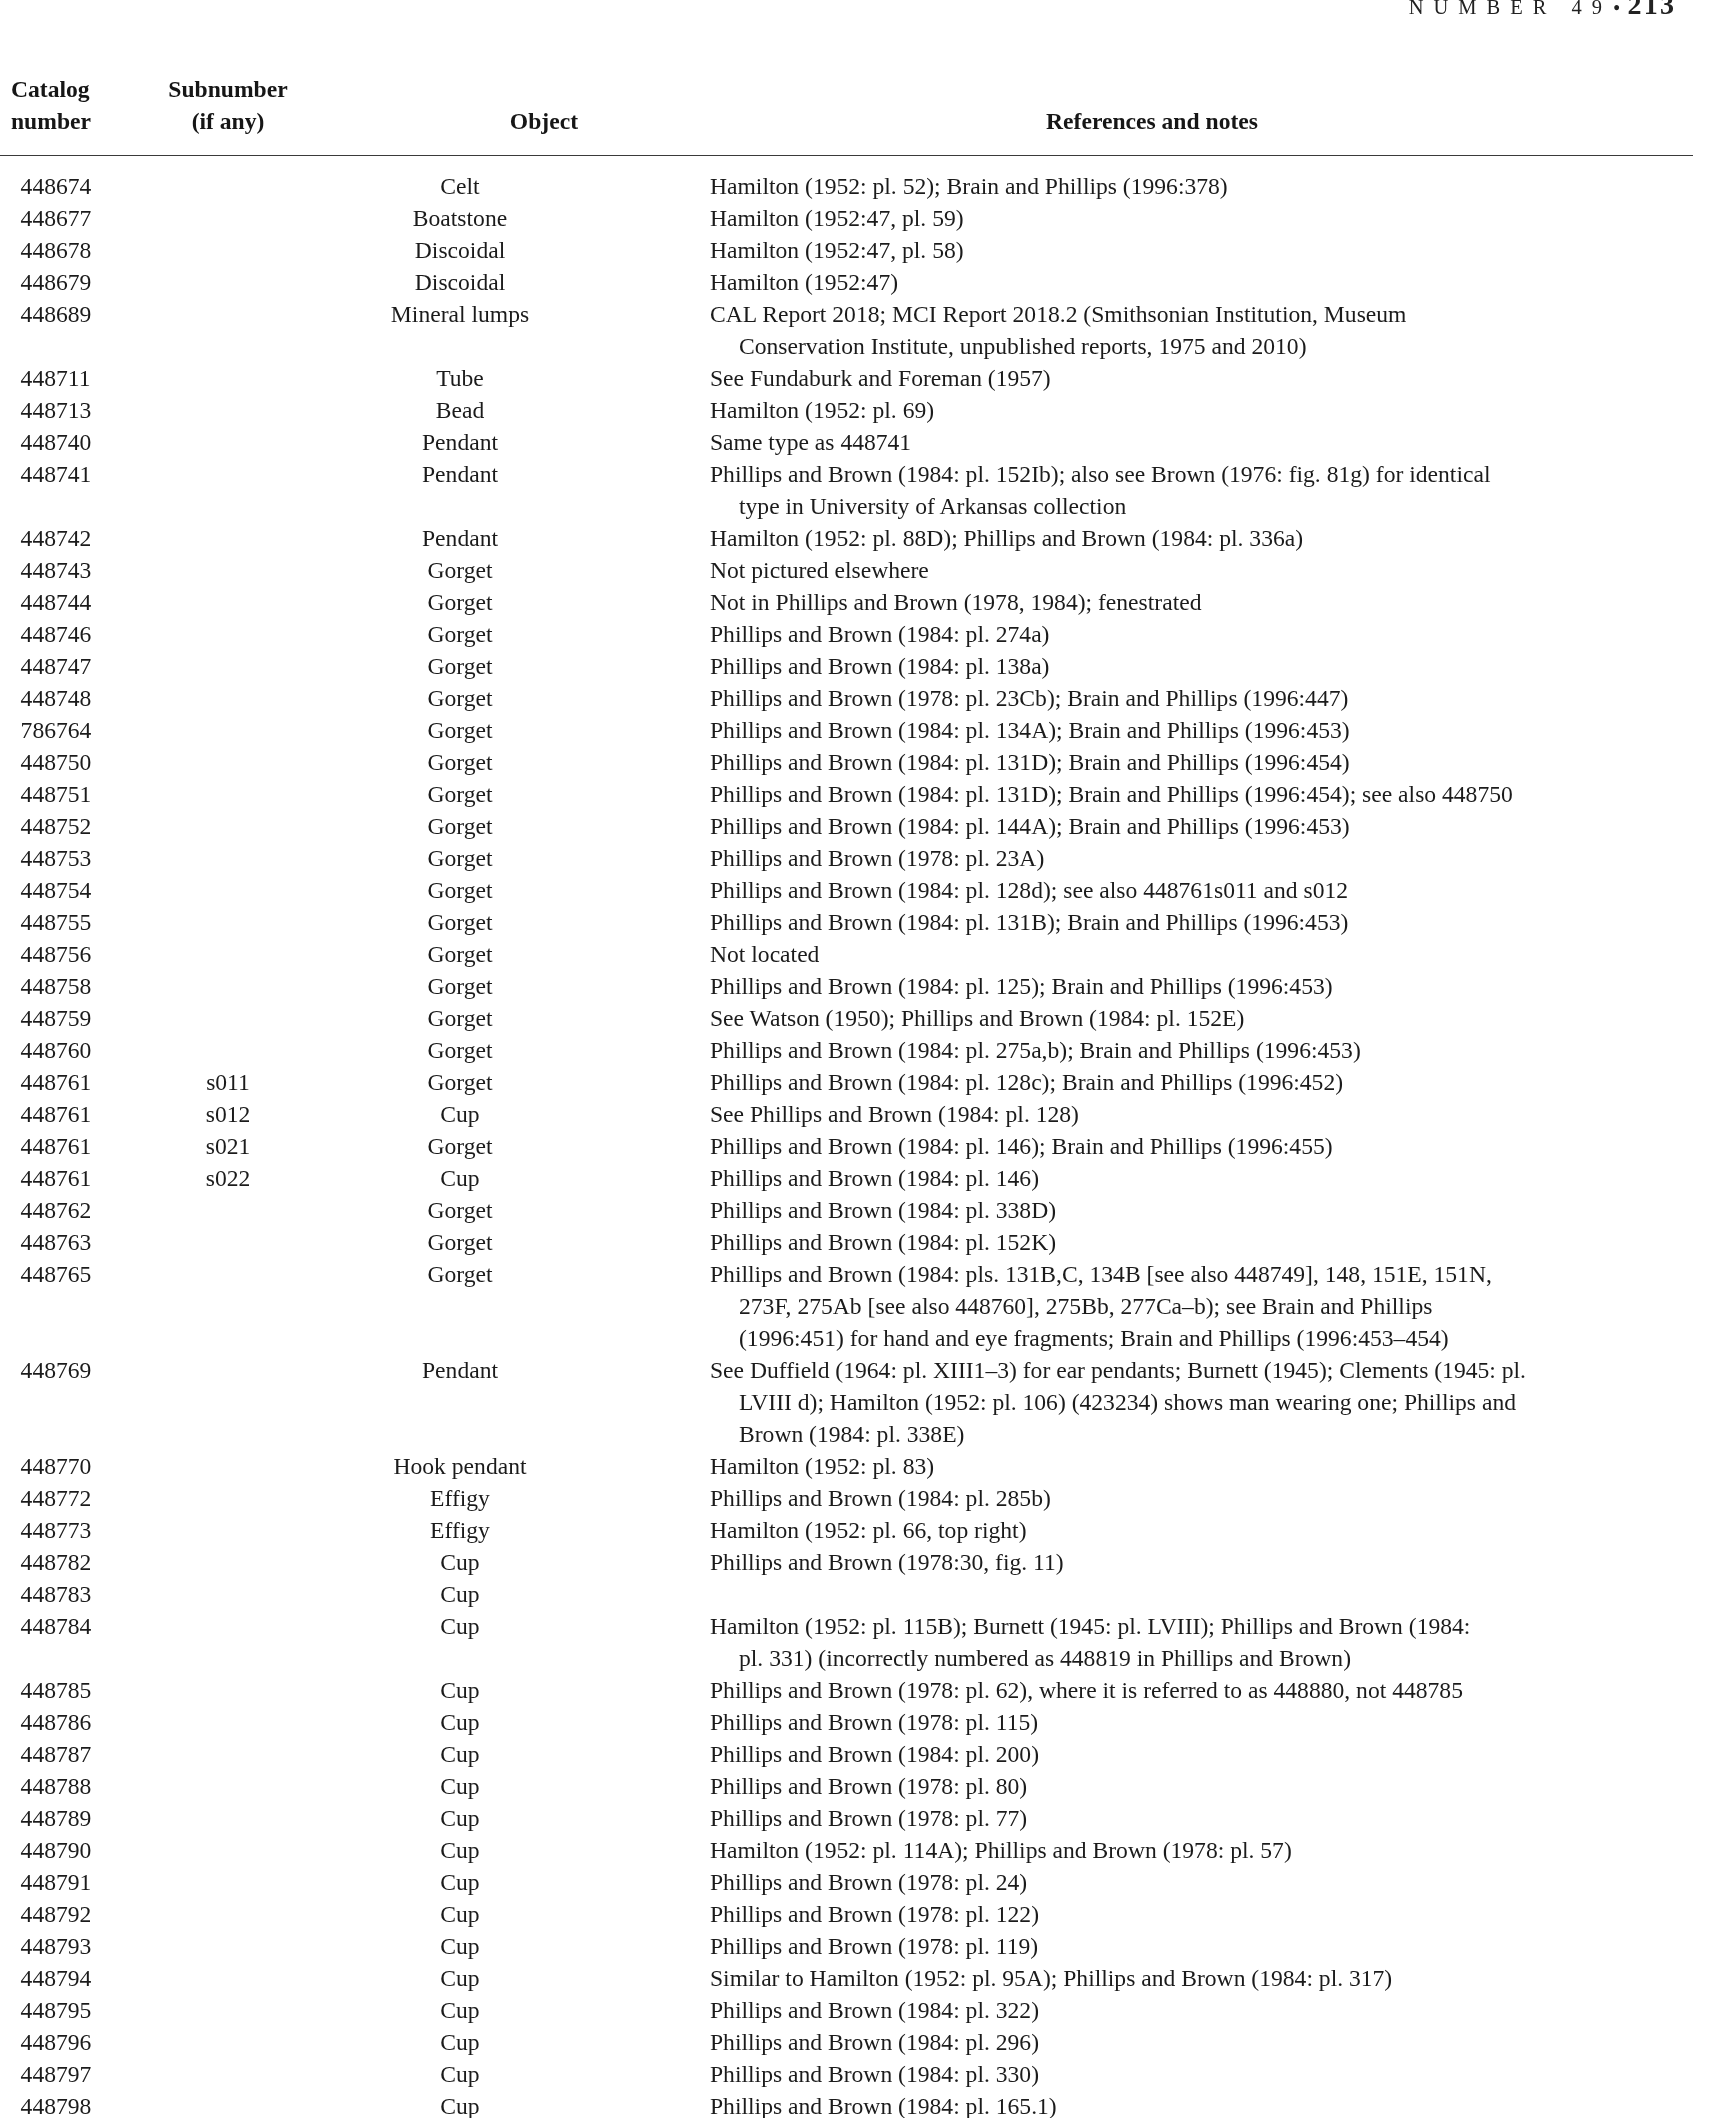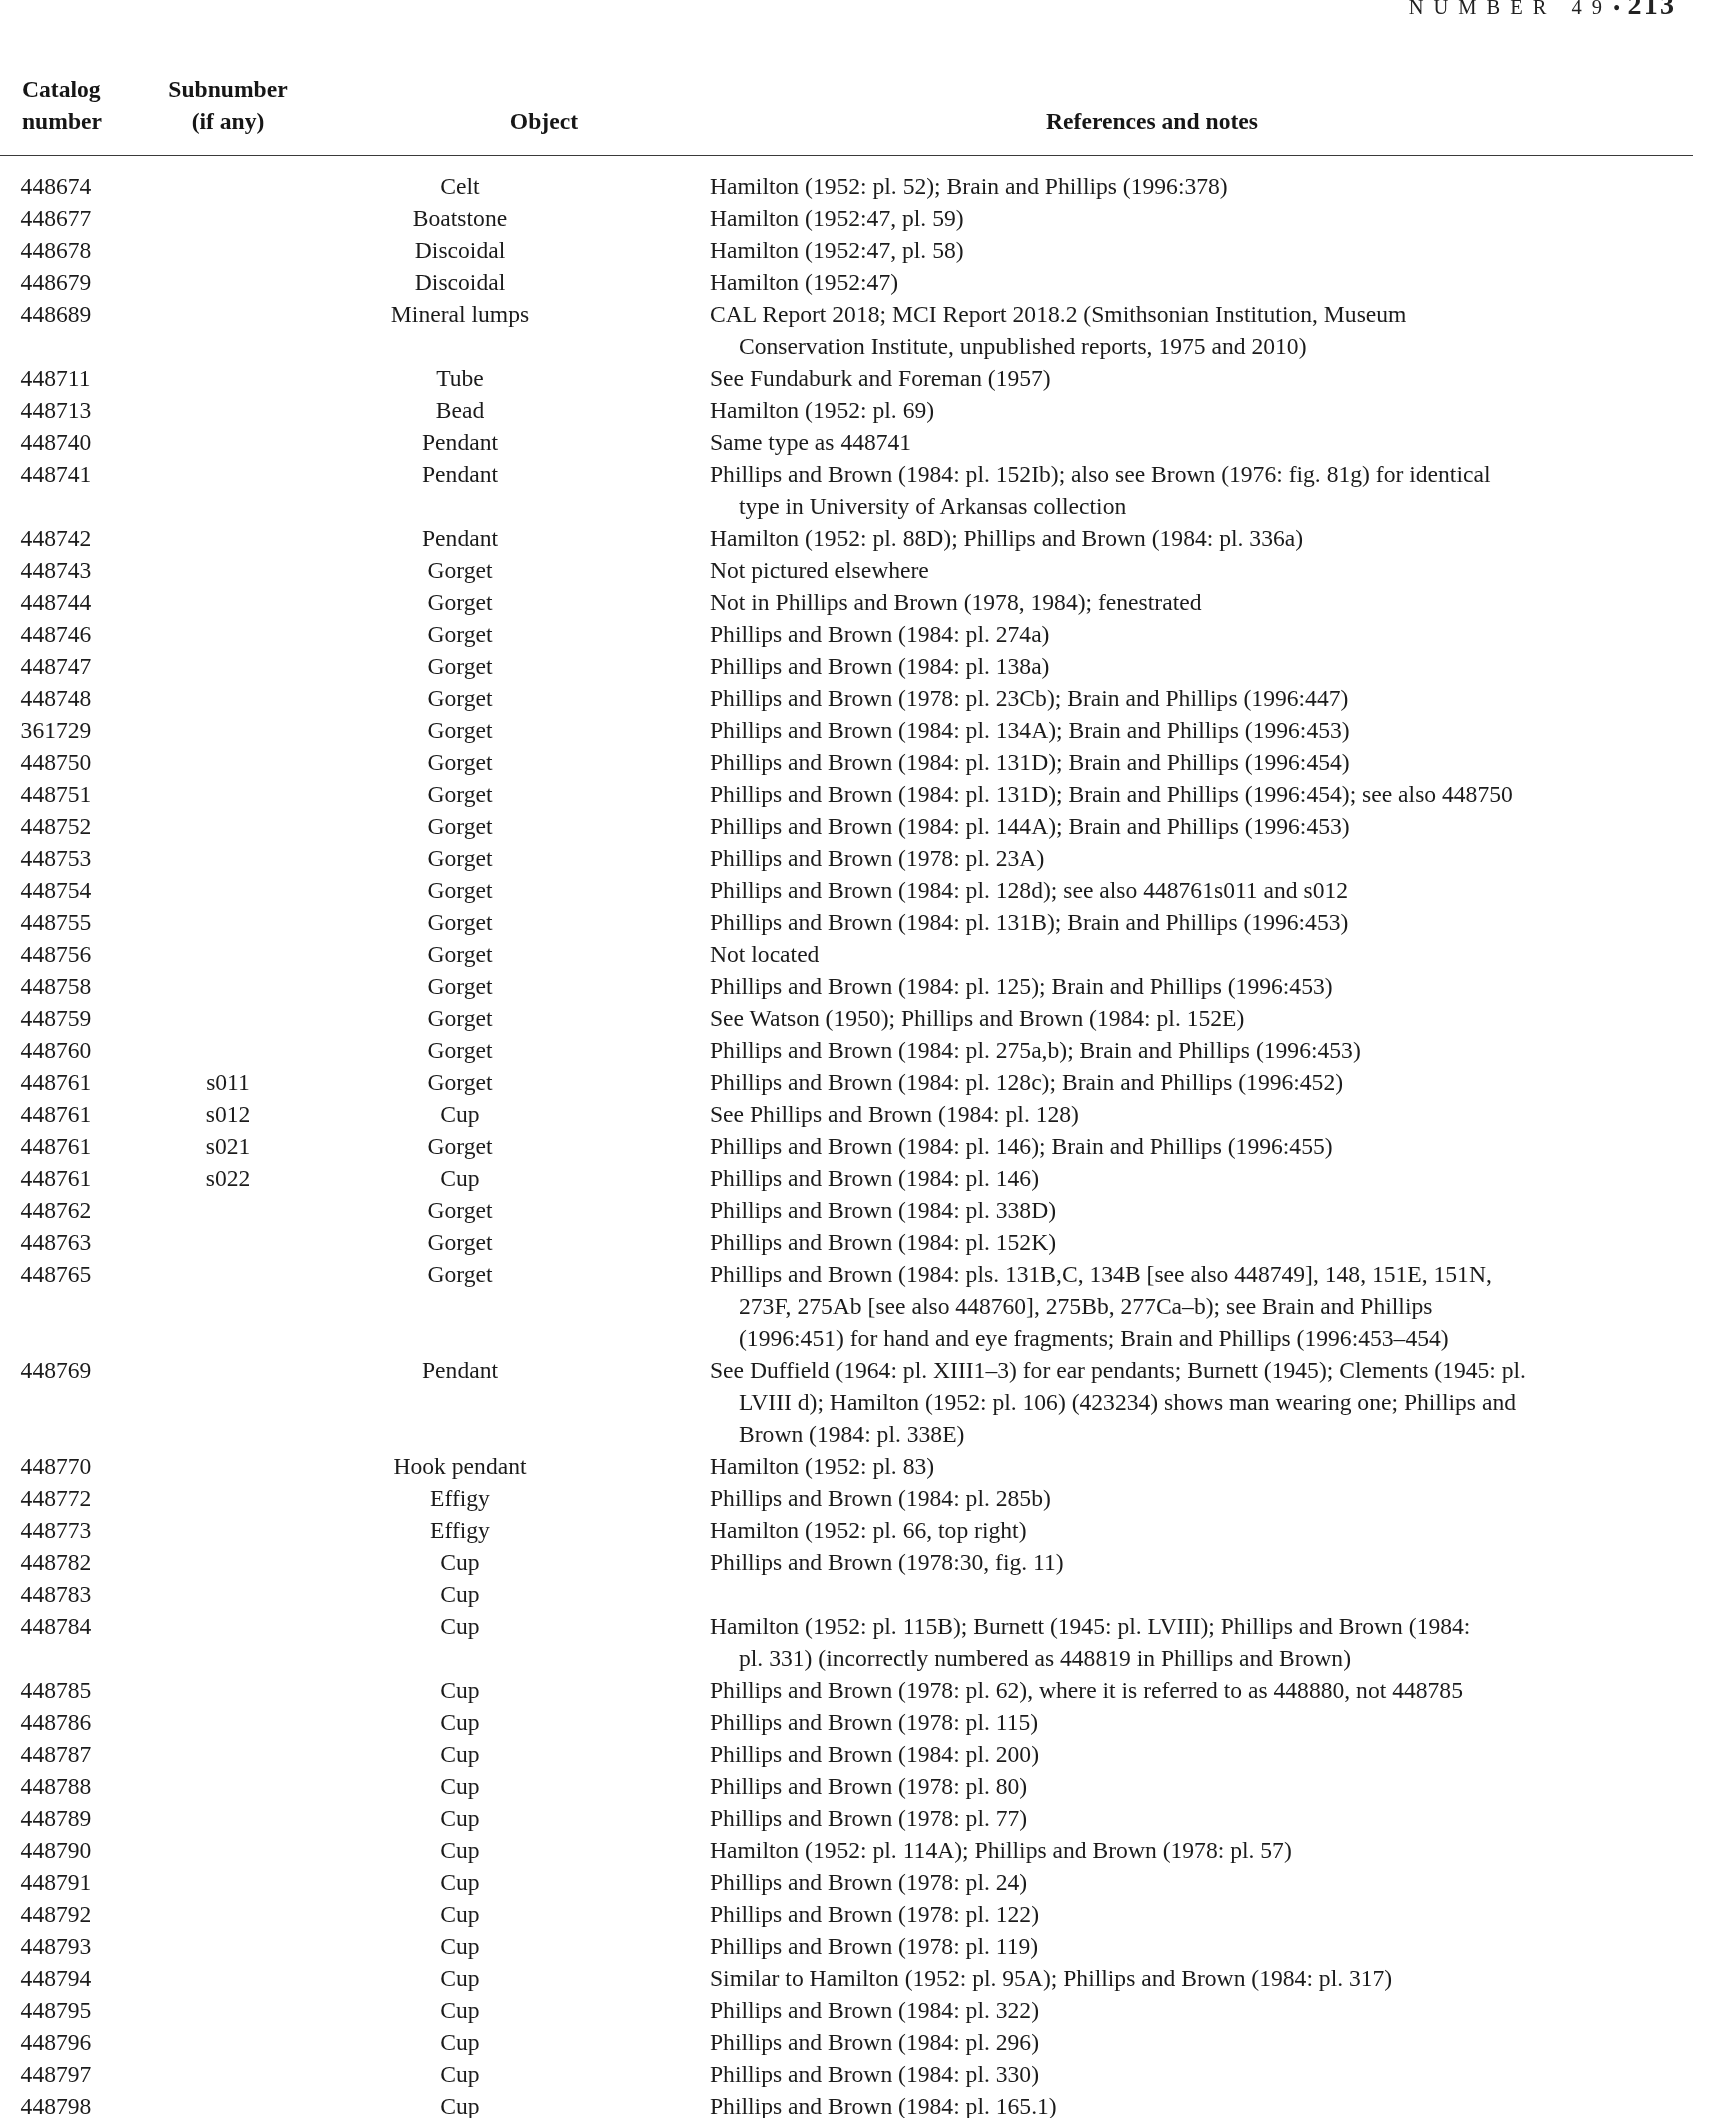--- a/index.html
+++ b/index.html
@@ -43,21 +43,21 @@
   
   .thead {
     display: grid;
     grid-template-columns: 114px 228px 236px 1fr;
     align-items: end;
     margin-top: 73px;
     line-height: 32px;
     font-weight: bold;
     color: #161616;
   }
-  .thead .h-cat { padding-left: 22px; text-align: left; }
+  .thead .h-cat { padding-left: 11px; text-align: left; }
   .thead .h-sub { text-align: center; }
   .thead .h-obj { text-align: right; }
   .thead .h-ref { text-align: center; padding-left: 33px; }
   .rule {
     border: 0;
     border-top: 1.5px solid #3a3a3a;
     width: 1730px;
     margin: 18px 0 0 0;
   }
   
@@ -230,21 +230,21 @@
   <div class="row">
     <div class="cat">448748</div>
     <div class="sub"></div>
     <div class="obj">Gorget</div>
     <div class="refs">
           <div>Phillips and Brown (1978: pl. 23Cb); Brain and Phillips (1996:447)</div>
         </div>
   </div>
 
   <div class="row">
-    <div class="cat">361729</div>
+    <div class="cat">786764</div>
     <div class="sub"></div>
     <div class="obj">Gorget</div>
     <div class="refs">
           <div>Phillips and Brown (1984: pl. 134A); Brain and Phillips (1996:453)</div>
         </div>
   </div>
 
   <div class="row">
     <div class="cat">448750</div>
     <div class="sub"></div>

